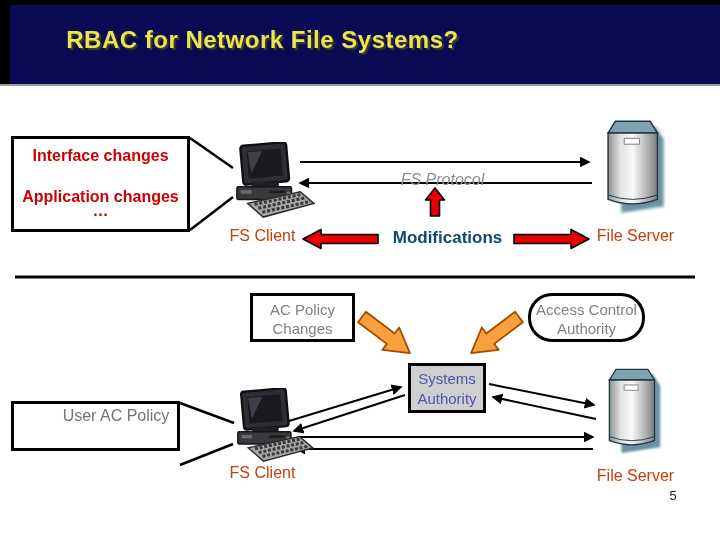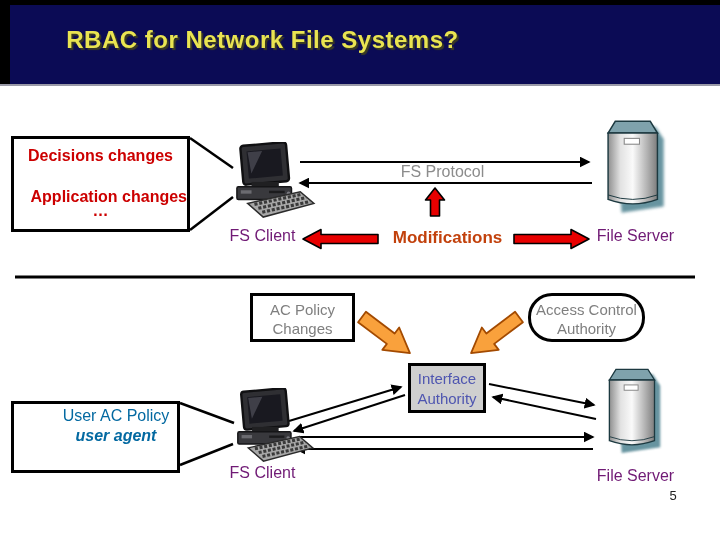--- a/index.html
+++ b/index.html
@@ -21,40 +21,40 @@
   .overlay { position:absolute; left:0; top:0; z-index:1; }
   .ln   { stroke:#000; stroke-width:2; }
   .ln3  { stroke:#000; stroke-width:3; }
   .cl   { stroke:#000; stroke-width:2.5; }
   .redarrow    { fill:#E80000; stroke:#000; stroke-width:1.6; stroke-linejoin:round; }
   .orangearrow { fill:#F9A13C; stroke:#A34A00; stroke-width:1.8; stroke-linejoin:round; }
   
   .box { position:absolute; box-sizing:border-box; background:#fff; border:3px solid #000; text-align:center; z-index:2; }
   .callout-1 { left:11px; top:136px; width:179px; height:96px; color:#CC0000; font-weight:bold; font-size:16px; }
   .callout-1 .l1 { margin-top:8px; }
-  .callout-1 .l2 { margin-top:23px;text-align:right; }
+  .callout-1 .l2 { margin-top:23px; }
   .callout-1 .l3 { margin-top:-2px; line-height:14px; }
-  .callout-2 { left:11px; top:401px; width:169px; height:72px; color:#0369a1; font-size:16px; line-height:20px; padding-top:2px;padding-left:41px; }
+  .callout-2 { left:11px; top:401px; width:169px; height:50px; color:#737373; font-size:16px; line-height:20px; padding-top:2px;padding-left:41px; }
   .callout-2 .agent { font-weight:bold; font-style:italic; }
   .gray-box { color:#7F7F7F; font-size:15px; line-height:19px; padding-top:4px; }
   #ac-policy-box       { left:250px; top:293px; width:105px; height:49px; }
   #access-control-box  { left:528px; top:293px; width:117px; height:49px;border-radius:24px; }
   #external-authority-box {
     left:408px; top:363px; width:78px; height:50px; background:#CFCFCF;
     color:#4E55B0; font-size:15px; line-height:20px; padding-top:3px;
   }
   
   .lbl { position:absolute; z-index:2; text-align:center; }
-  .node-label { color:#701a75; font-size:16px; width:105px; }
+  .node-label { color:#c2410c; font-size:16px; width:105px; }
   #fs-client-top     { left:210px; top:227px; }
   #file-server-top   { left:583px; top:227px; }
   #fs-client-bottom  { left:210px; top:464px; }
   #file-server-bottom{ left:583px; top:467px; }
-  #fs-protocol   { left:385px; top:163px; width:115px; color:#8C8C8C; font-size:16px; }
-  #modifications { left:380px; top:228px; width:135px; color:#c2410c; font-weight:bold; font-size:17px; }
+  #fs-protocol   { left:385px; top:171px; width:115px; color:#8C8C8C; font-size:16px;font-style:italic; }
+  #modifications { left:380px; top:228px; width:135px; color:#0c4a6e; font-weight:bold; font-size:17px; }
   #page-number   { left:660px; top:488px; width:26px; font-size:13px; color:#222; }
 </style>
 </head>
 <body>
 
 <div class="slide">
 
   <div class="header">
     <div class="strip-top"></div>
     <div class="strip-left"></div>
@@ -145,45 +145,44 @@
       <line class="ln" x1="593" y1="449" x2="296" y2="449" marker-end="url(#ah)"></line>
     </g>
 
     <use href="#pc" x="228" y="142" width="88" height="78"></use>
     <use href="#server" x="600" y="118" width="70" height="100"></use>
     <use href="#pc" x="228" y="388" width="88" height="76"></use>
     <use href="#server" x="602" y="366" width="64" height="92"></use>
   </svg>
 
   <div class="box callout-1">
-    <div class="l1">Decisions changes</div>
+    <div class="l1">Interface changes</div>
     <div class="l2">Application changes</div>
     <div class="l3">…</div>
   </div>
 
   <div class="lbl node-label" id="fs-client-top">FS Client</div>
   <div class="lbl" id="fs-protocol">FS Protocol</div>
   <div class="lbl" id="modifications">Modifications</div>
   <div class="lbl node-label" id="file-server-top">File Server</div>
 
   <div class="box gray-box" id="ac-policy-box">
     <div>AC Policy</div>
     <div>Changes</div>
   </div>
   <div class="box gray-box" id="access-control-box">
     <div>Access Control</div>
     <div>Authority</div>
   </div>
   <div class="box" id="external-authority-box">
-    <div>Interface</div>
+    <div>Systems</div>
     <div>Authority</div>
   </div>
 
   <div class="box callout-2">
     <div>User AC Policy</div>
-    <div class="agent">user agent</div>
   </div>
 
   <div class="lbl node-label" id="fs-client-bottom">FS Client</div>
   <div class="lbl node-label" id="file-server-bottom">File Server</div>
 
   <div class="lbl" id="page-number">5</div>
 </div>
 
 </body></html>

